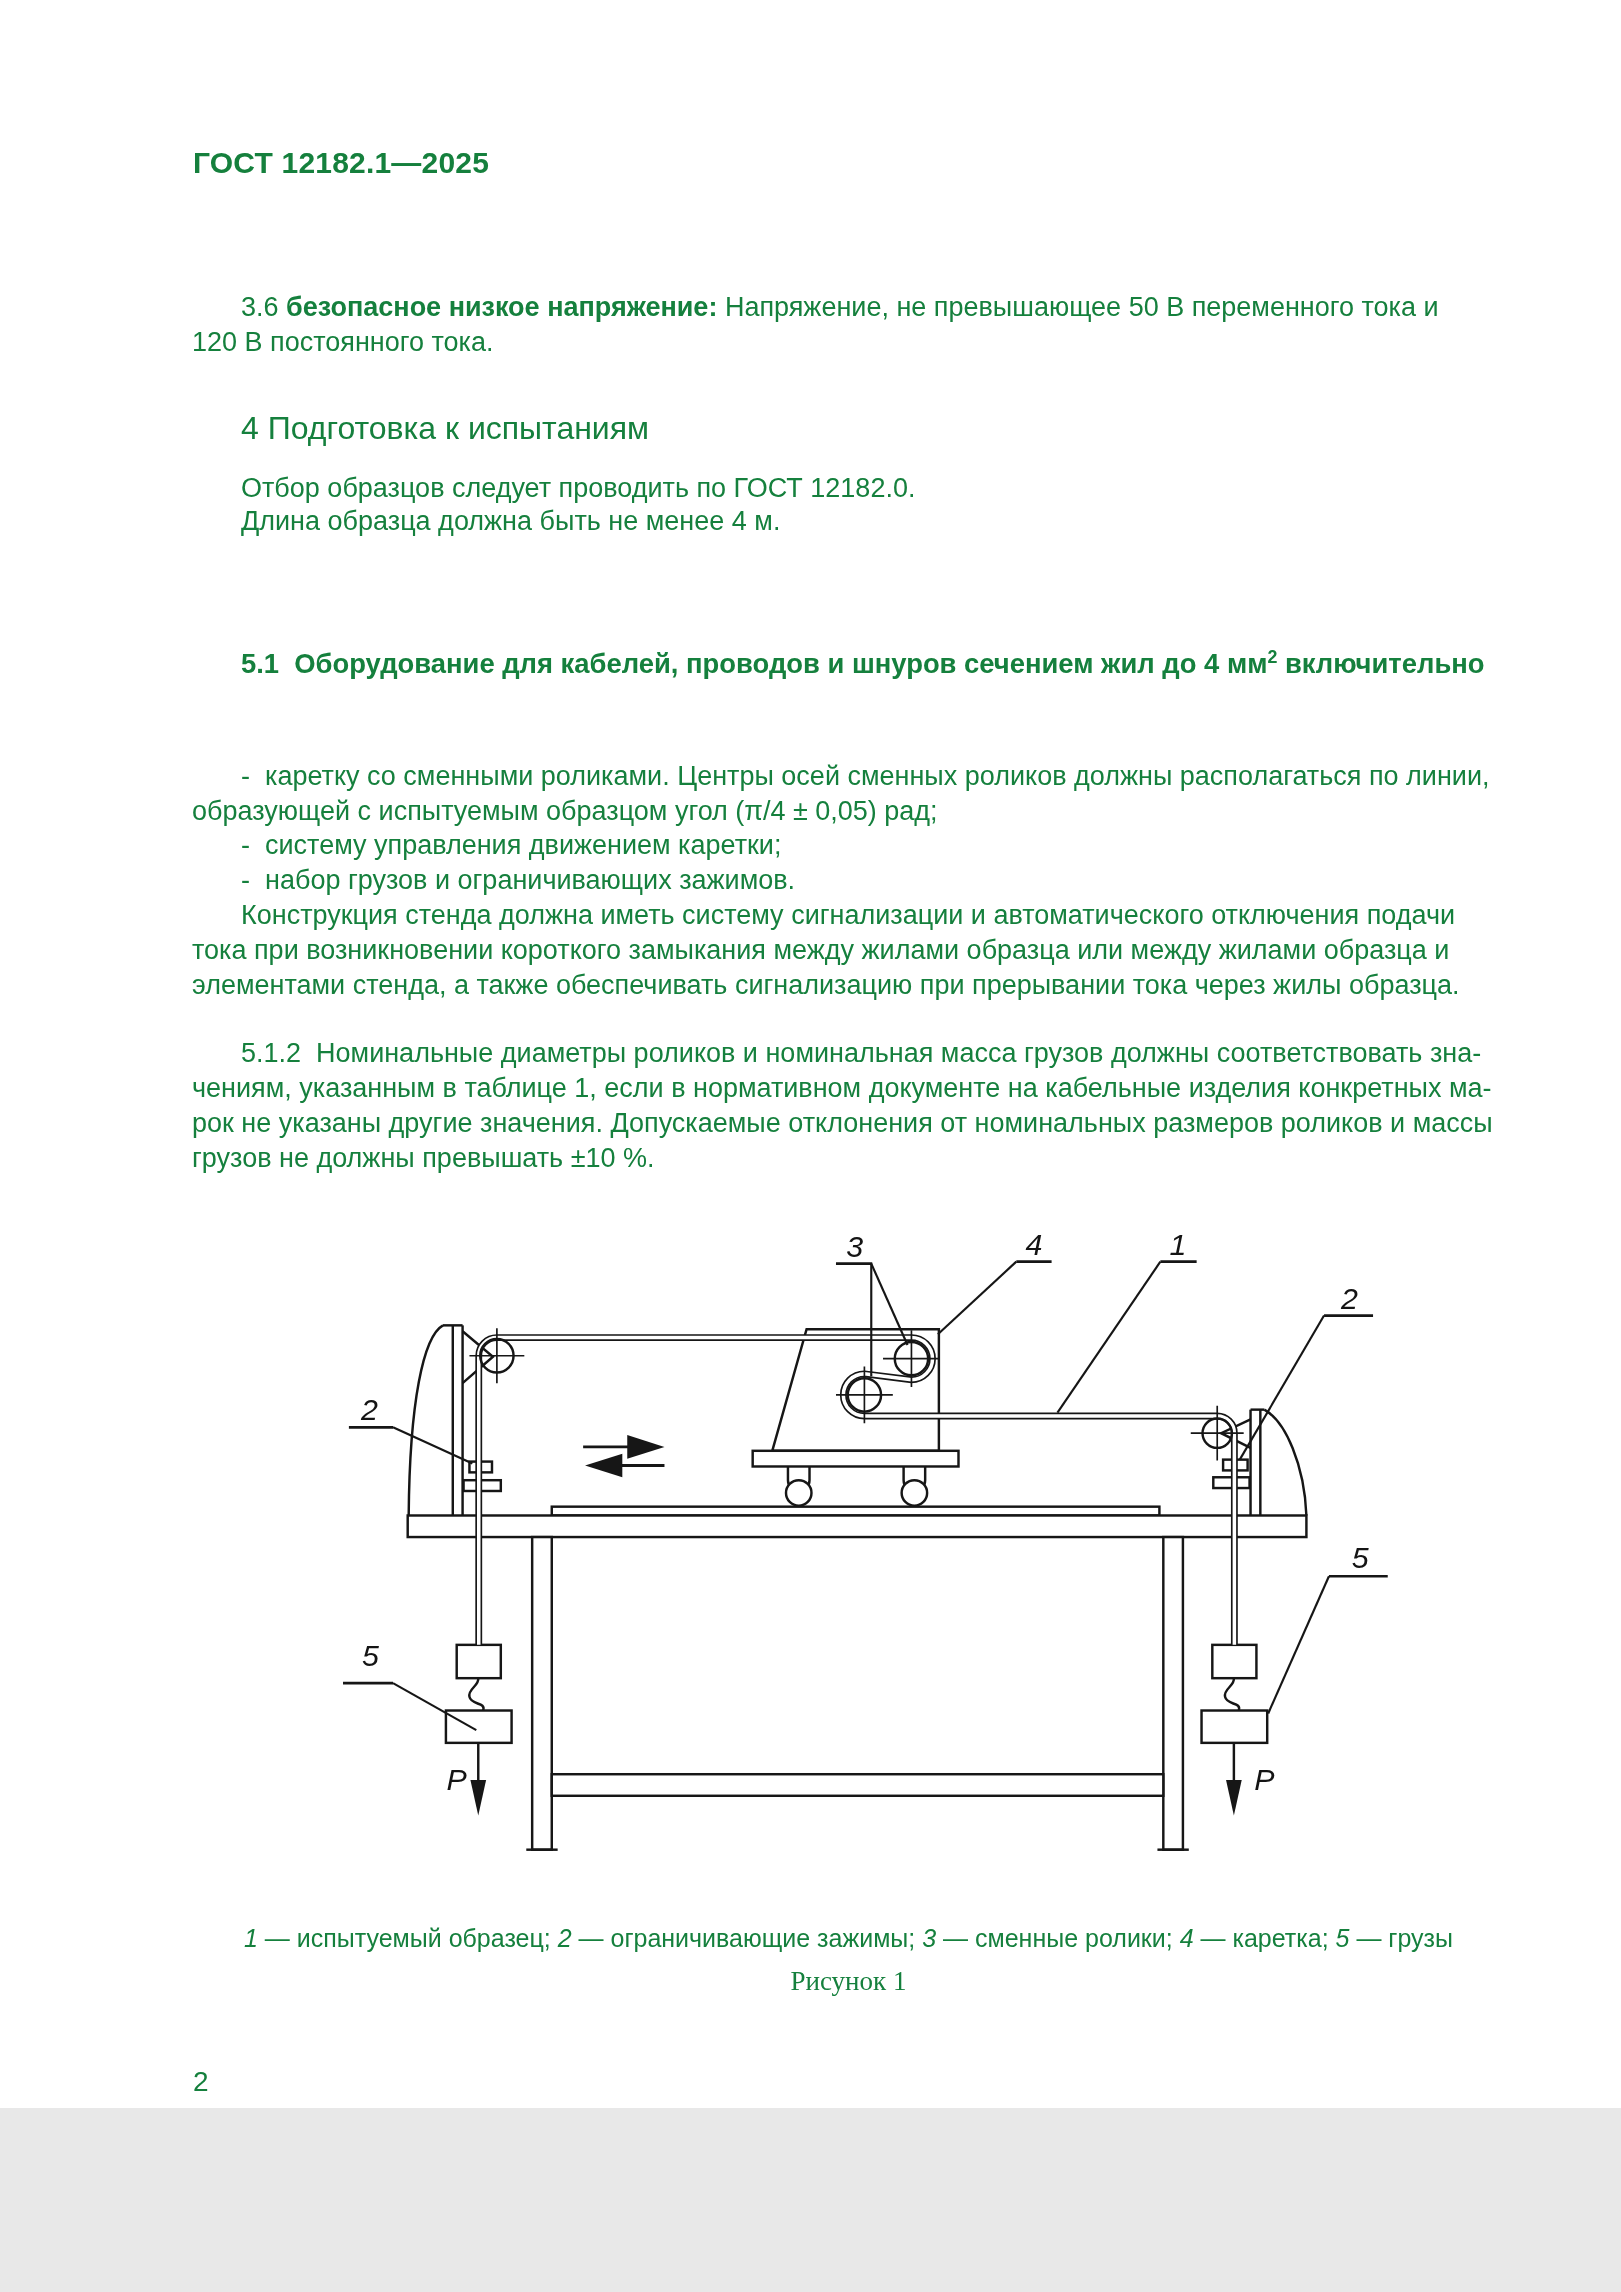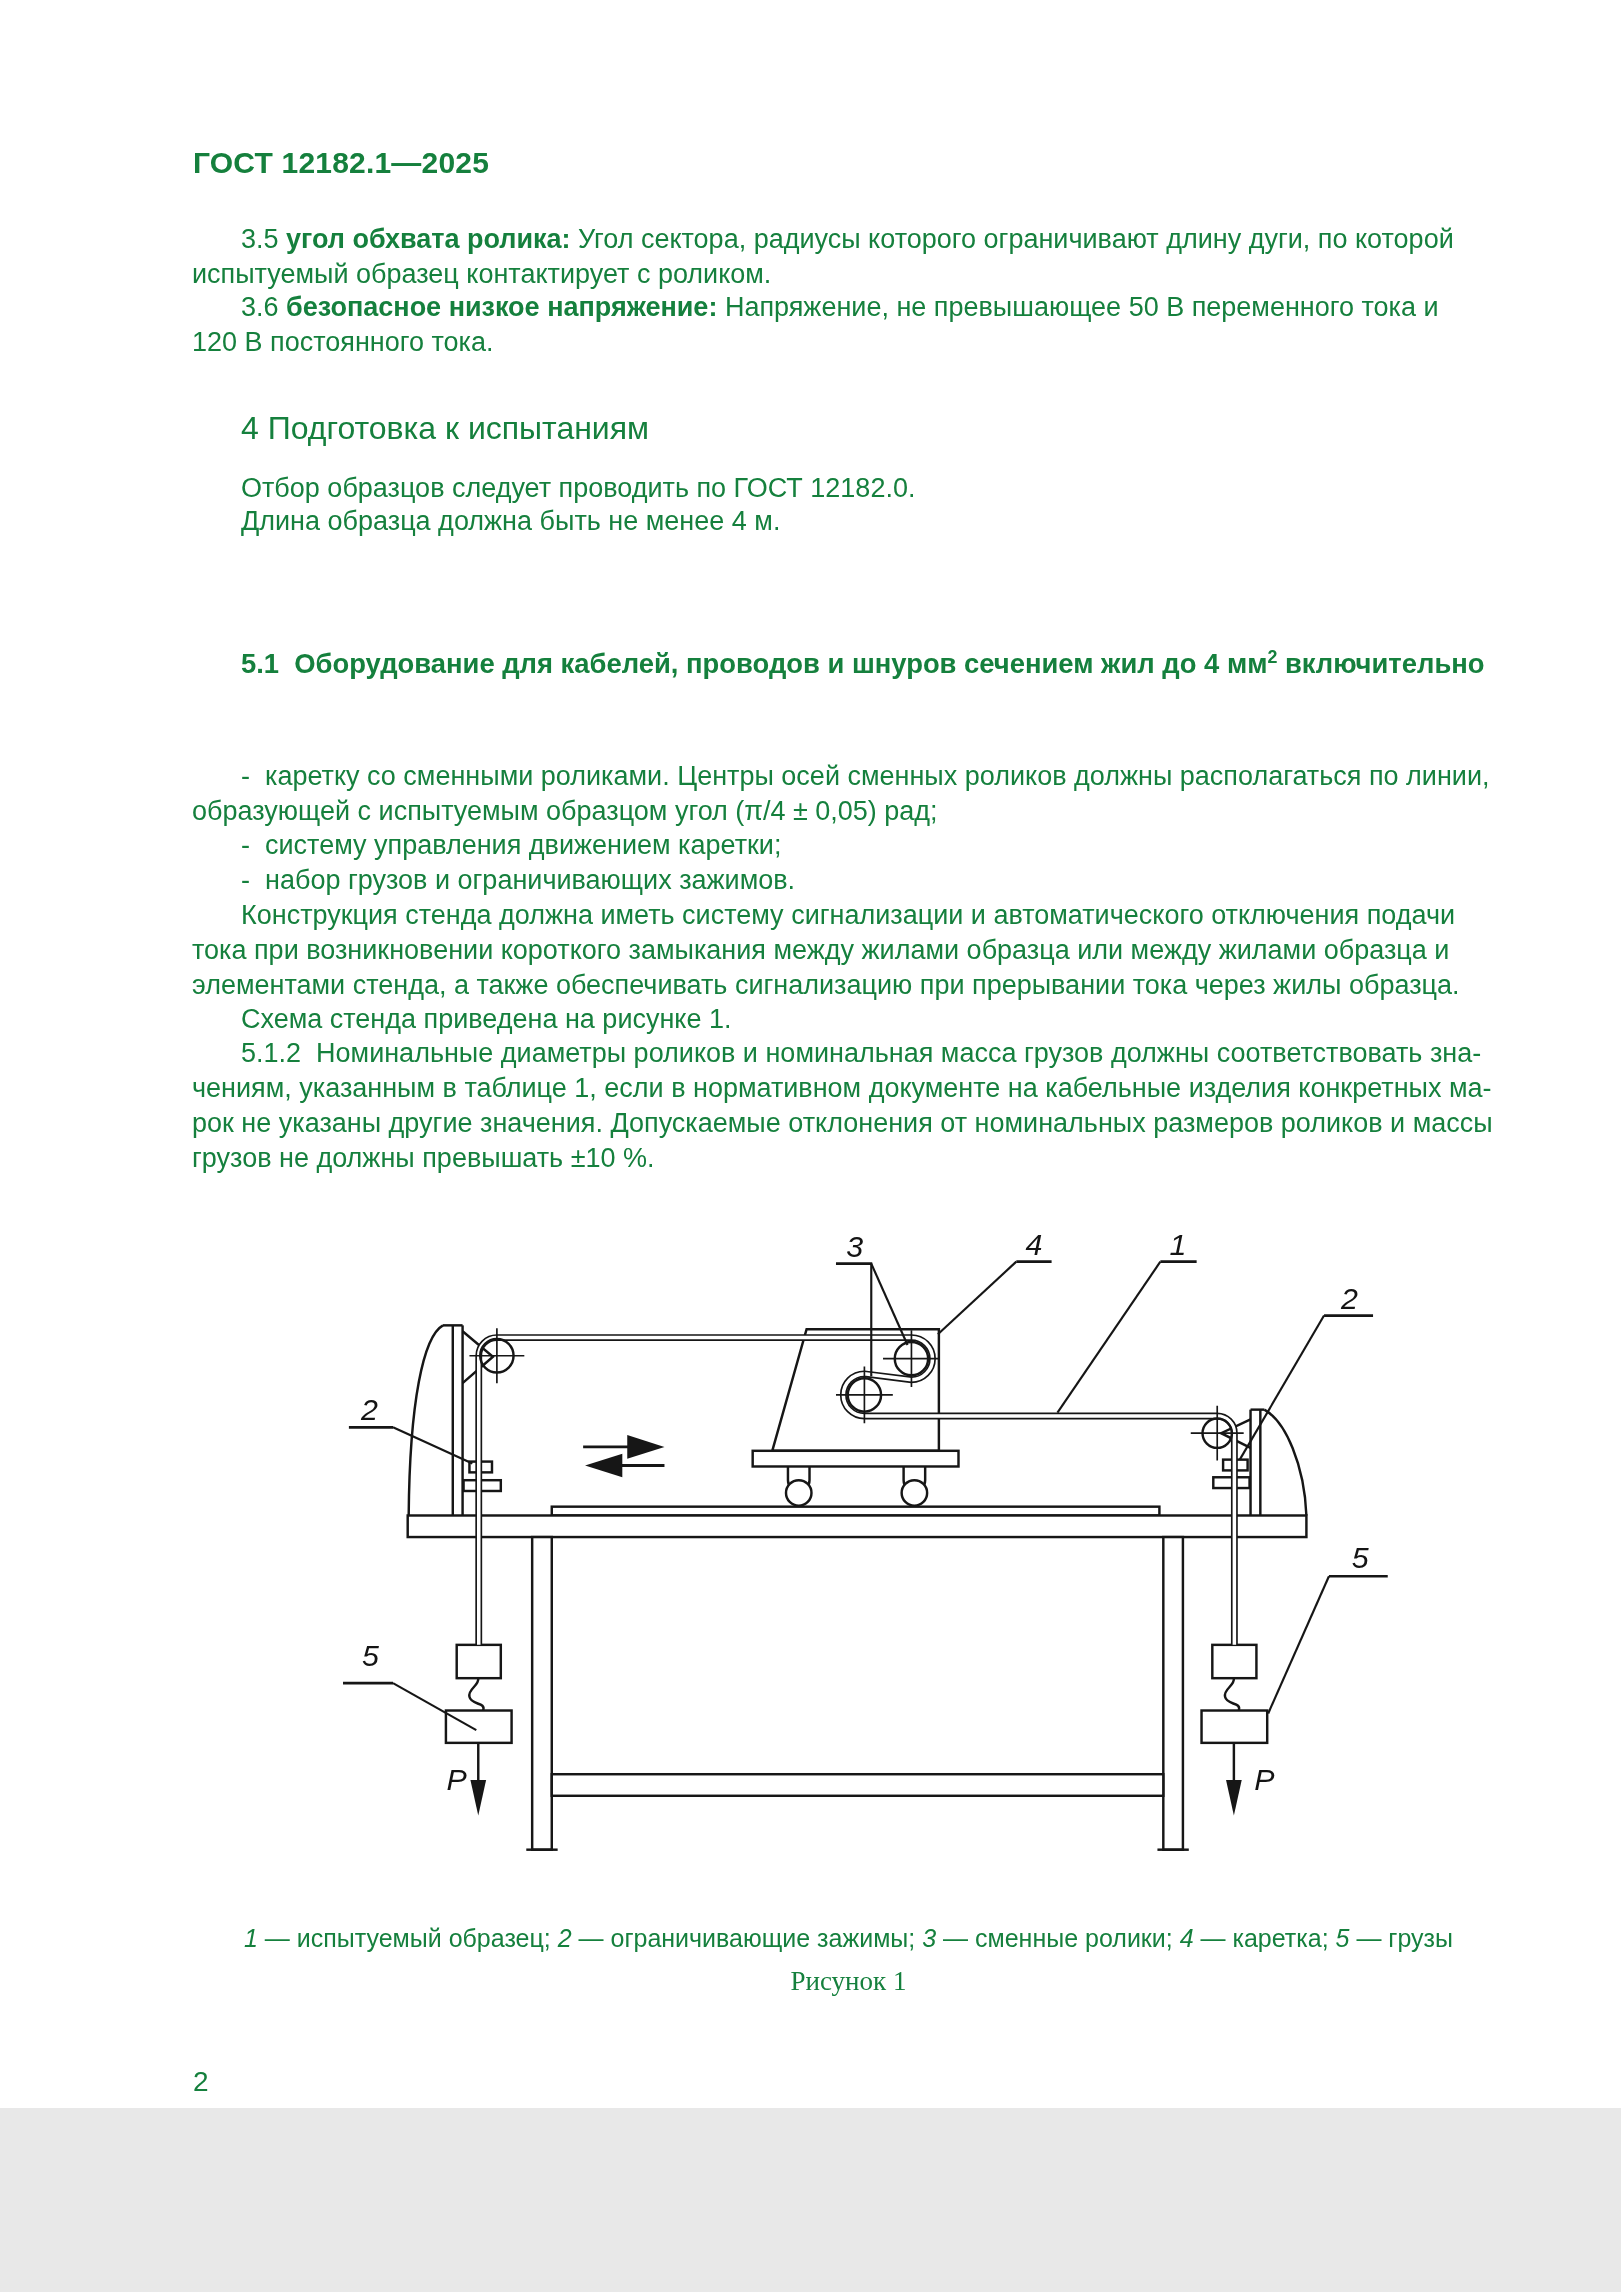--- a/index.html
+++ b/index.html
@@ -52,40 +52,37 @@
   svg .solid{fill:#161616;stroke:none;}
   svg text{font-family:"Liberation Sans", sans-serif;font-style:italic;font-size:31px;fill:#141414;}
 </style>
 </head>
 <body>
 
 <div class="page">
 
   <div class="hdr">ГОСТ 12182.1—2025</div>
 
-  <div class="para" style="top:222px">3.5&nbsp;<b>угол обхвата ролика:</b> Угол сектора, радиусы которого ограничивают длину дуги, по которой
-испытуемый образец контактирует с роликом.</div>
   <div class="para" style="top:290px">3.6&nbsp;<b>безопасное низкое напряжение:</b> Напряжение, не превышающее 50 В переменного тока и
 120 В постоянного тока.</div>
 
   <div class="h1x" style="top:410px">4 Подготовка к испытаниям</div>
 
   <div class="para" style="top:471px">Отбор образцов следует проводить по ГОСТ 12182.0.</div>
   <div class="para" style="top:504px">Длина образца должна быть не менее 4 м.</div>
 
   <div class="h2x" style="top:647px">5.1&nbsp; Оборудование для кабелей, проводов и шнуров сечением жил до 4 мм<sup>2</sup> включительно</div>
 
   <div class="para" style="top:759px">-&nbsp; каретку со сменными роликами. Центры осей сменных роликов должны располагаться по линии,
 образующей с испытуемым образцом угол (π/4 ± 0,05) рад;</div>
   <div class="para" style="top:863px">-&nbsp; набор грузов и ограничивающих зажимов.</div>
   <div class="para" style="top:828px">-&nbsp; систему управления движением каретки;</div>
   <div class="para" style="top:898px">Конструкция стенда должна иметь систему сигнализации и автоматического отключения подачи
 тока при возникновении короткого замыкания между жилами образца или между жилами образца и
 элементами стенда, а также обеспечивать сигнализацию при прерывании тока через жилы образца.</div>
-  <div class="para" style="top:1002px">Схема стенда приведена на рисунке 1.</div>
   <div class="para" style="top:1036px">5.1.2&nbsp; Номинальные диаметры роликов и номинальная масса грузов должны соответствовать зна-
 чениям, указанным в таблице 1, если в нормативном документе на кабельные изделия конкретных ма-
 рок не указаны другие значения. Допускаемые отклонения от номинальных размеров роликов и массы
 грузов не должны превышать ±10 %.</div>
 
   <div class="figwrap">
   <svg width="1621" height="2293" viewBox="0 0 1654 2339">
 
     <g>
       <path class="ln" d="M452,1352 C432,1363 418,1430 417,1546"></path>

